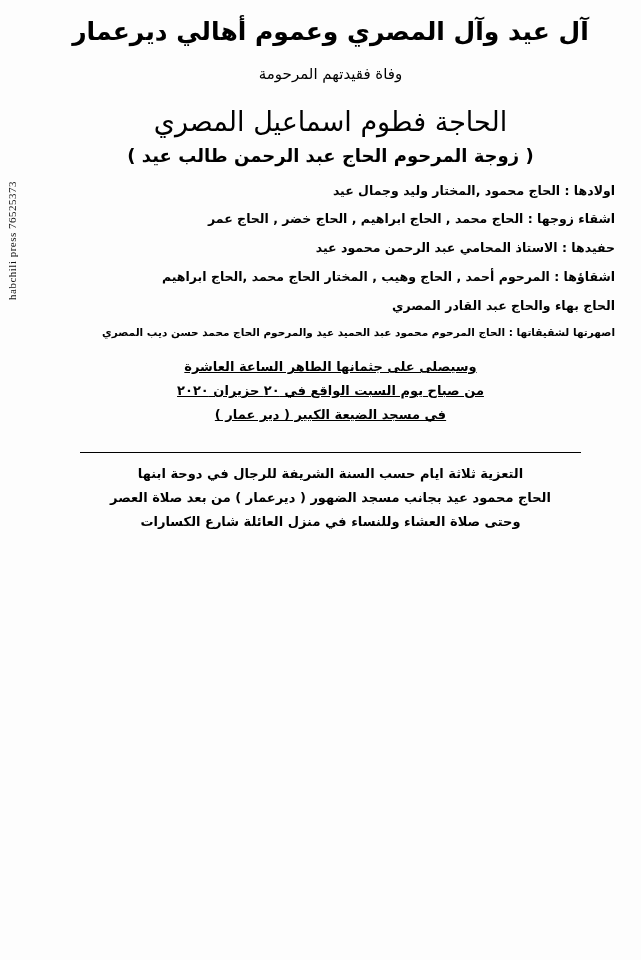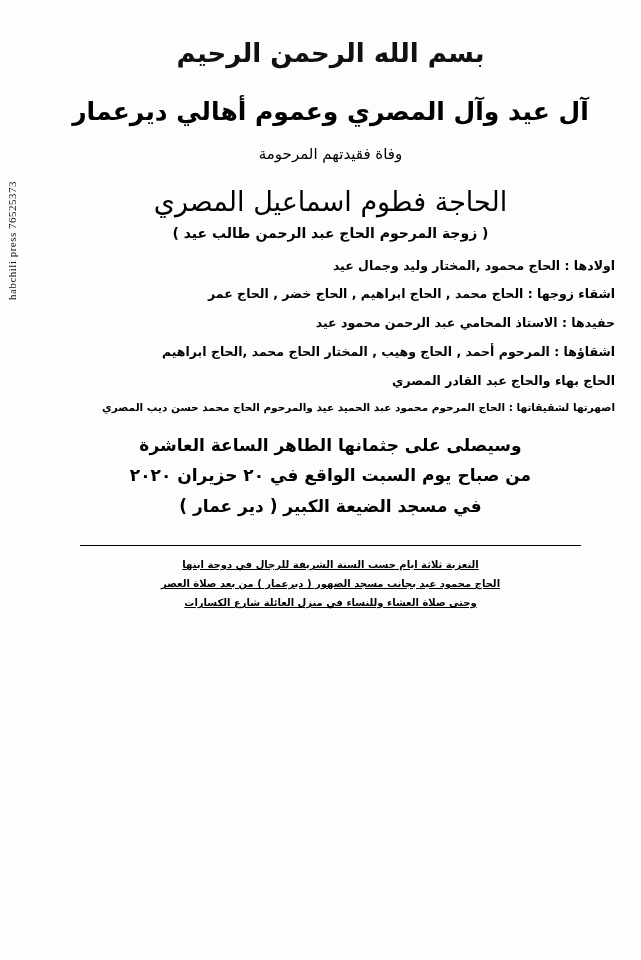--- a/index.html
+++ b/index.html
@@ -80,21 +80,21 @@
   .announce div { margin: 3px 0; }
   .deceased-name {
     font-family: "DejaVu Sans", sans-serif;
     font-size: 27px;
     font-weight: normal;
     margin: 16px 0 6px 0;
     line-height: 1.3;
   }
   .deceased-sub {
     font-family: "DejaVu Sans", sans-serif;
-    font-size: 14px;
+    font-size: 18px;
     font-weight: bold;
     margin: 0 0 16px 0;
   }
   .relatives {
     margin: 8px 0 10px 0;
     text-align: right;
   }
   .relatives .line {
     font-family: "DejaVu Sans", sans-serif;
     font-size: 12.5px;
@@ -104,53 +104,50 @@
     white-space: nowrap;
   }
   .relatives .line.small {
     font-size: 11.5px;
   }
   .relatives .line.smaller {
     font-size: 10.5px;
   }
   .funeral {
     font-family: "DejaVu Sans", sans-serif;
-    font-size: 17px;
+    font-size: 13px;
     font-weight: bold;
     line-height: 1.55;
     margin: 16px 0 26px 0;
+    text-decoration: underline;
   }
   .funeral div { margin: 4px 0; }
   .divider {
     border: none;
     border-top: 1.6px solid #000;
     margin: 12px 34px 10px 34px;
   }
   .condolence {
     font-family: "DejaVu Sans", sans-serif;
-    font-size: 10px;
+    font-size: 13px;
     font-weight: bold;
     line-height: 1.7;
     margin: 4px 0 0 0;
-    text-decoration: underline;
   }
   .condolence div { margin: 2px 0; }
 </style>
 </head>
 <body>
 
 <div class="page">
 
   <div class="press-credit">habchili press 76525373</div>
 
   <div class="content">
 
-    <div class="basmala">
-      <span class="basmala-text">بسم الله الرحمن الرحيم</span>
-    </div>
 
     <div class="families">آل عيد  وآل المصري  وعموم أهالي ديرعمار</div>
 
     <div class="announce">
       <div>وفاة فقيدتهم المرحومة</div>
     </div>
 
     <div class="deceased-name">الحاجة فطوم اسماعيل المصري</div>
     <div class="deceased-sub">( زوجة المرحوم الحاج عبد الرحمن طالب عيد )</div>
 

